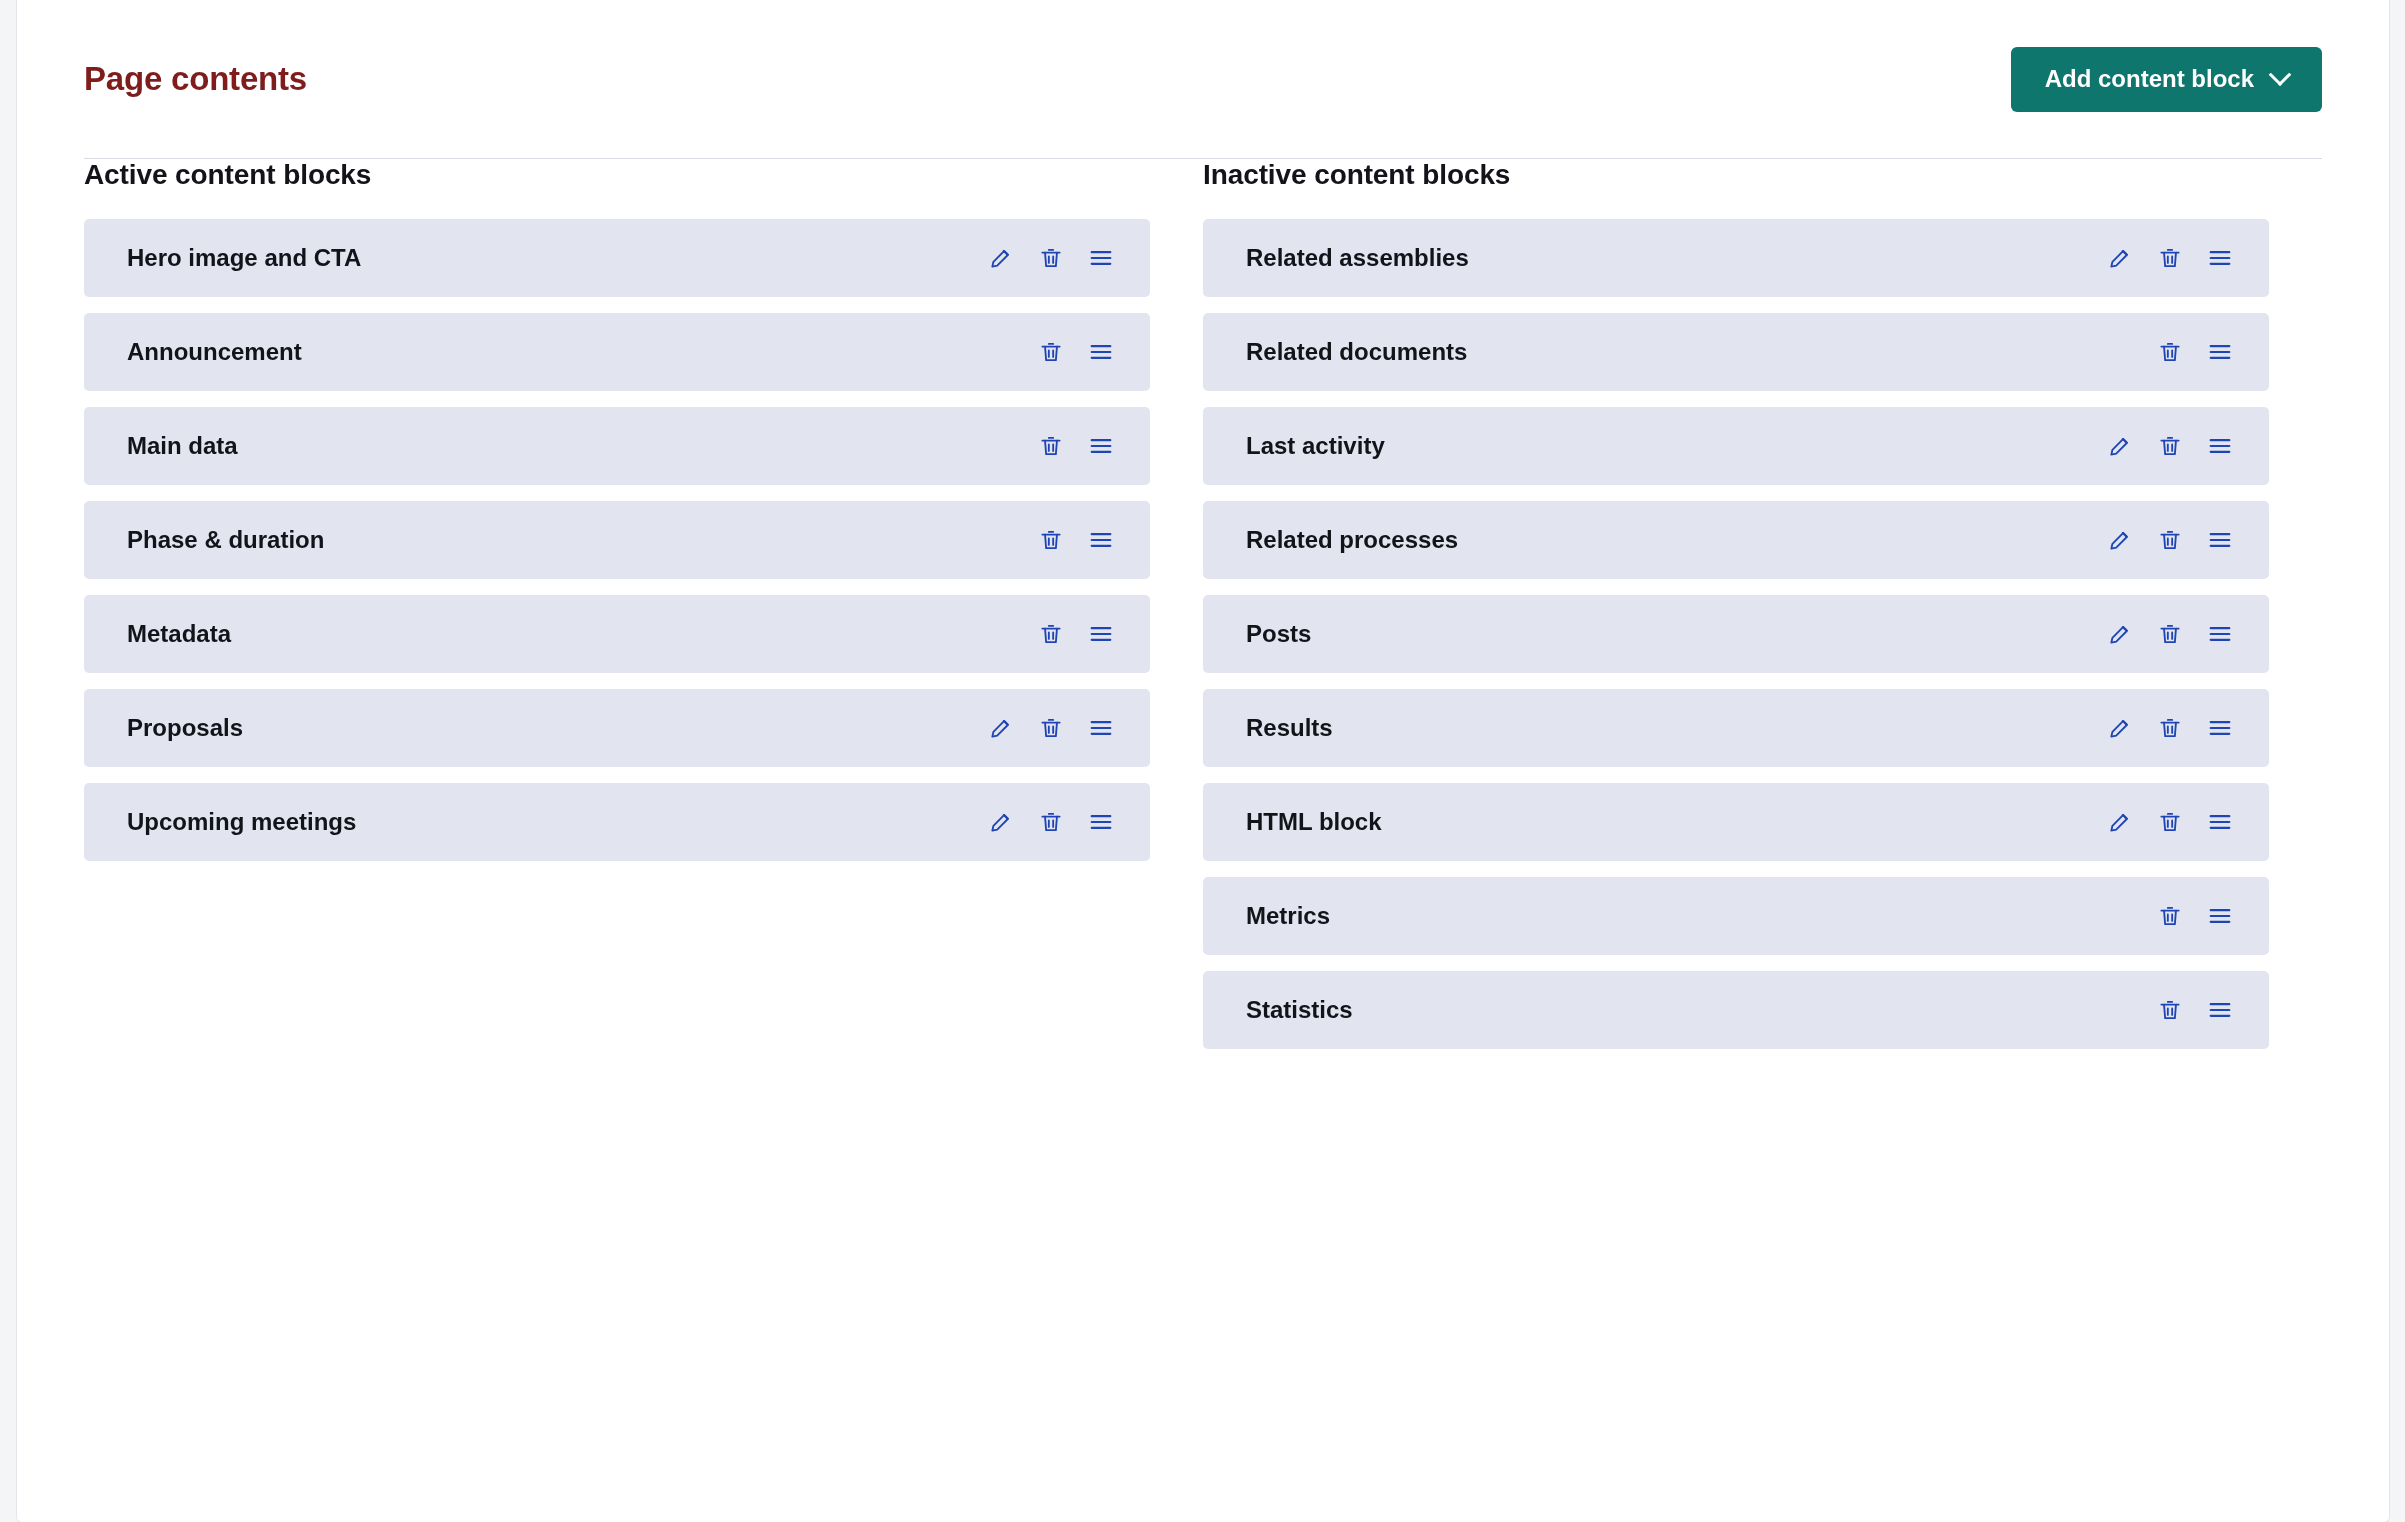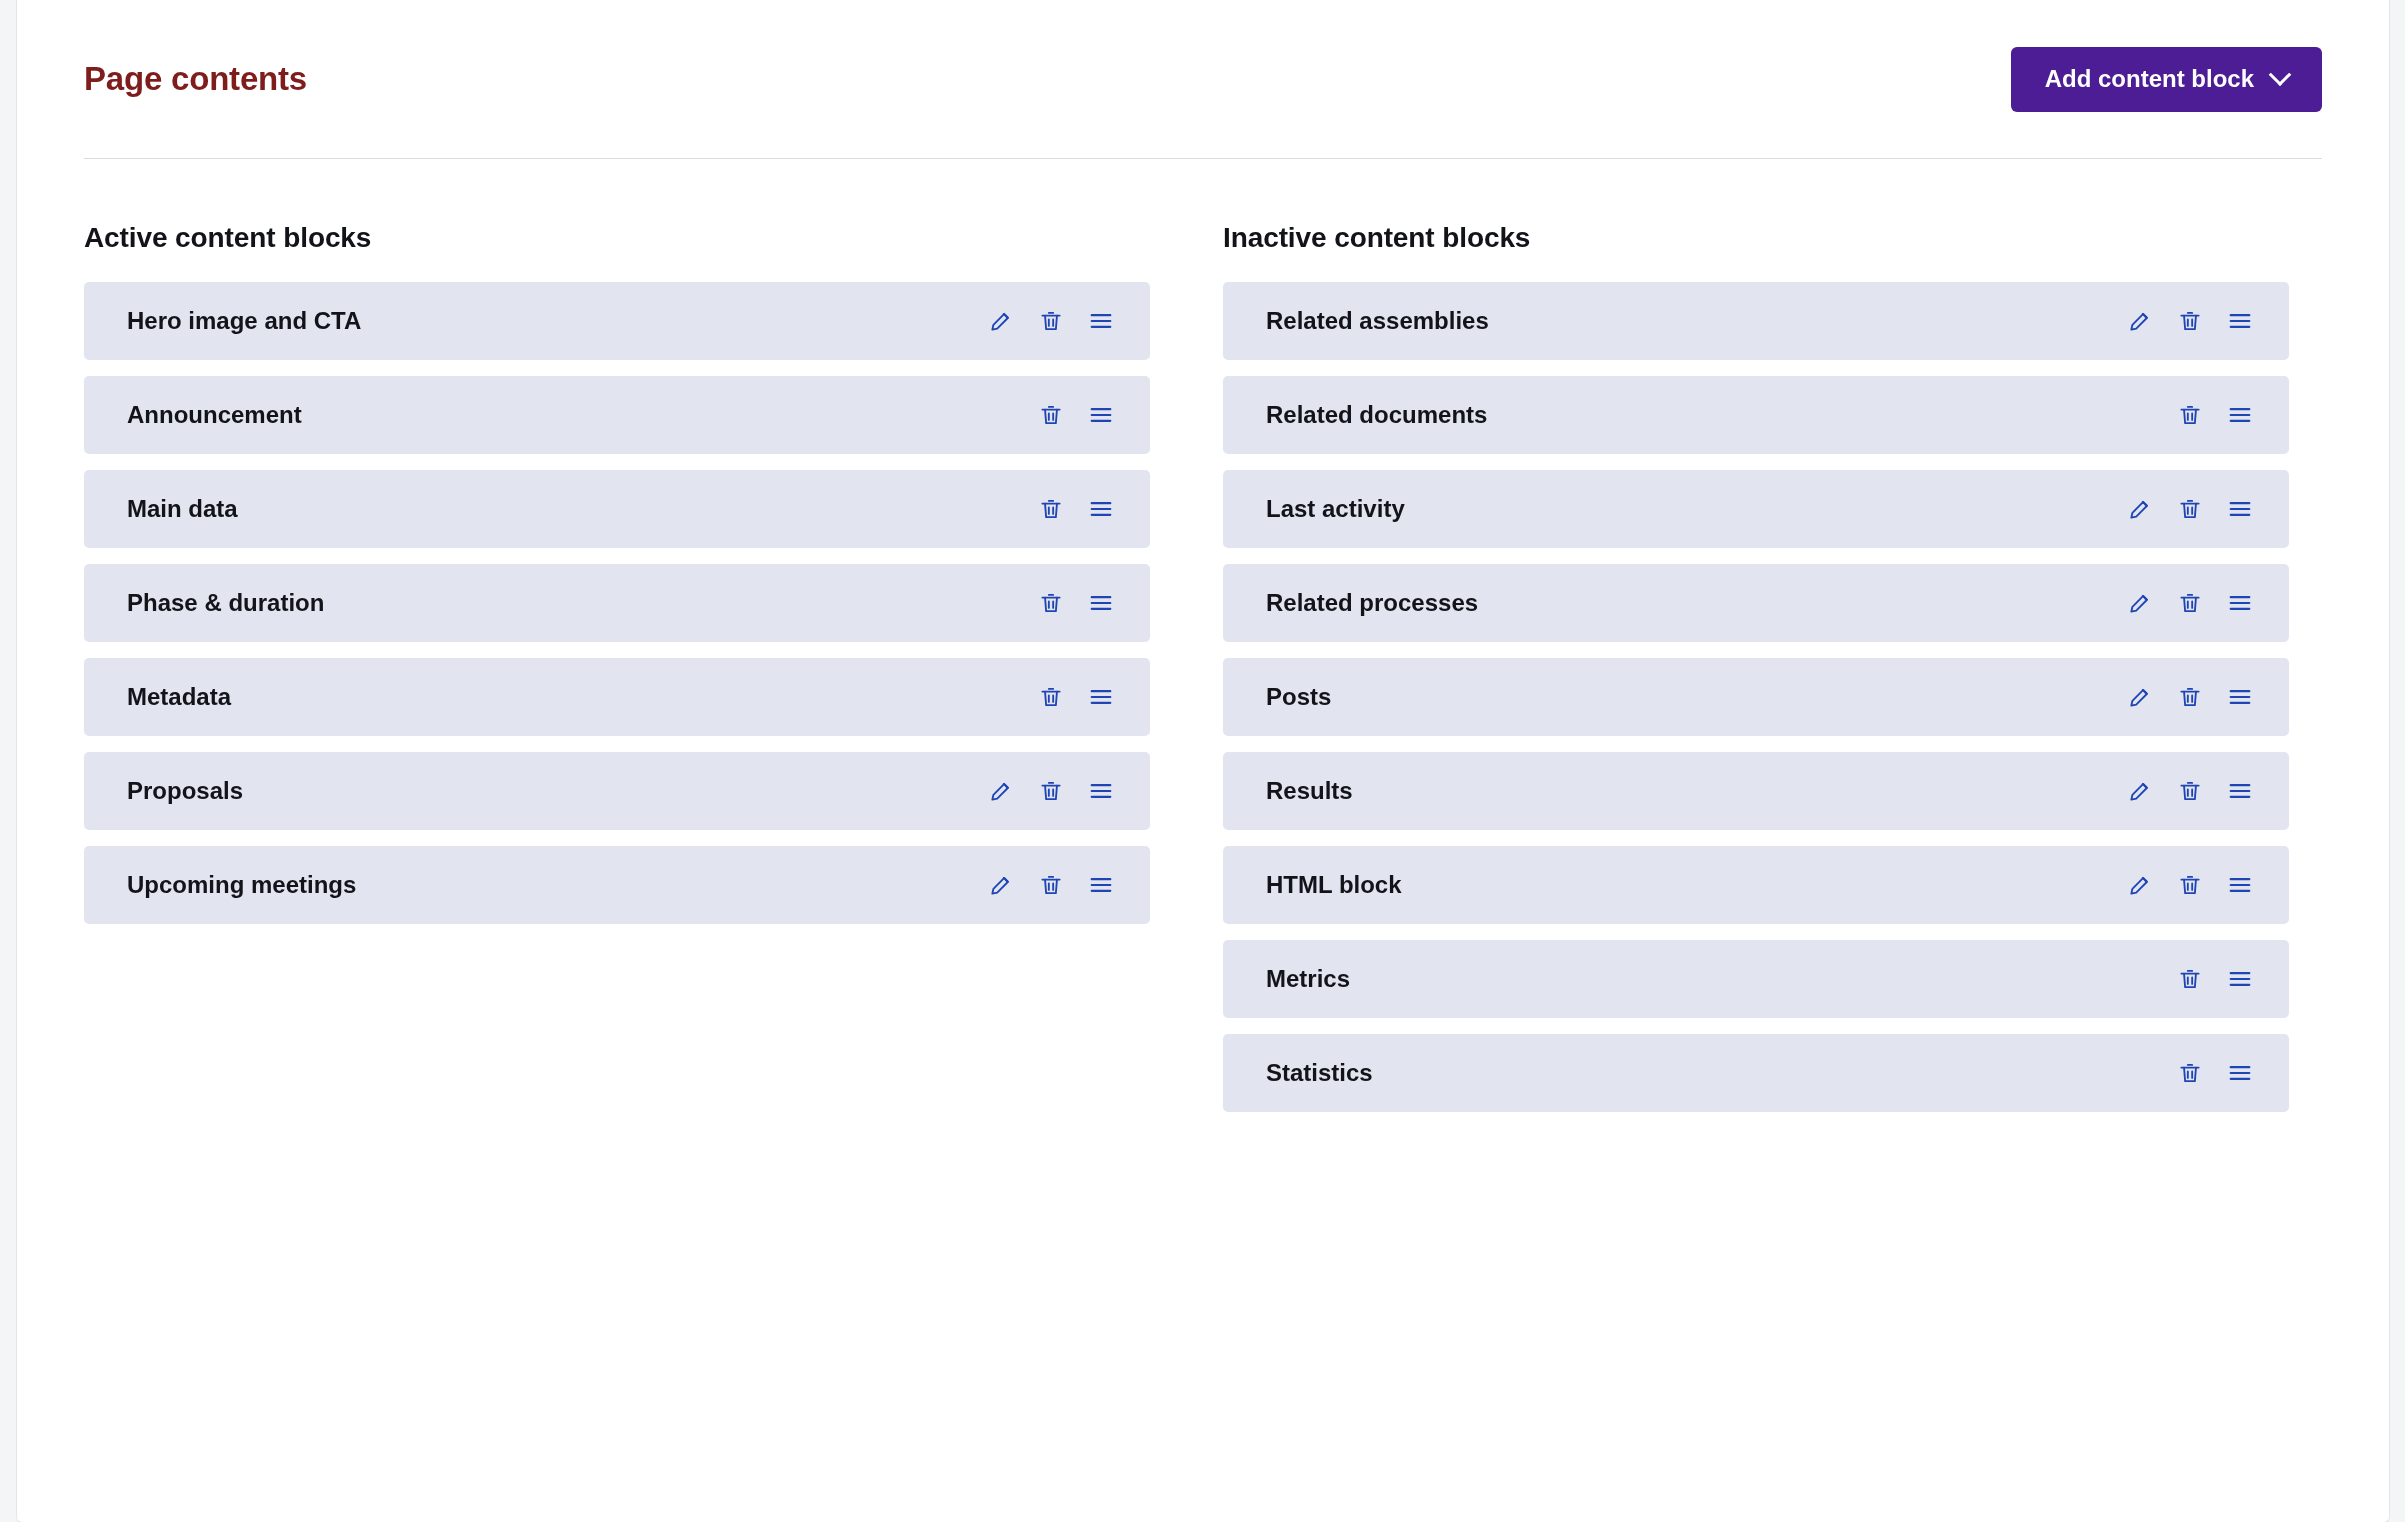--- a/index.html
+++ b/index.html
@@ -33,21 +33,21 @@
     align-items: center;
     justify-content: space-between;
   }
   .page-title {
     font-size: 33px;
     font-weight: bold;
     color: #7f1d1d;
     letter-spacing: -0.2px;
   }
   .add-block-button {
-    background: #4c1d95;
+    background: #0f766e;
     color: #ffffff;
     border: none;
     border-radius: 6px;
     height: 65px;
     padding: 0 34px;
     font-size: 24px;
     font-weight: bold;
     font-family: "Liberation Sans", sans-serif;
     display: flex;
     align-items: center;
@@ -63,22 +63,21 @@
     transform: rotate(45deg) translate(-3px, -3px);
   }
   .header-divider {
     margin: 0 67px;
     height: 1px;
     background: #d9dce3;
   }
   .columns {
     display: flex;
     padding: 0 67px;
-    gap: 73px;
-    margin-top: 63px;
+    gap: 53px;
   }
   .column {
     width: 1066px;
   }
   .column-title {
     font-size: 28px;
     font-weight: bold;
     color: #12141a;
     margin-bottom: 28px;
     letter-spacing: -0.1px;

